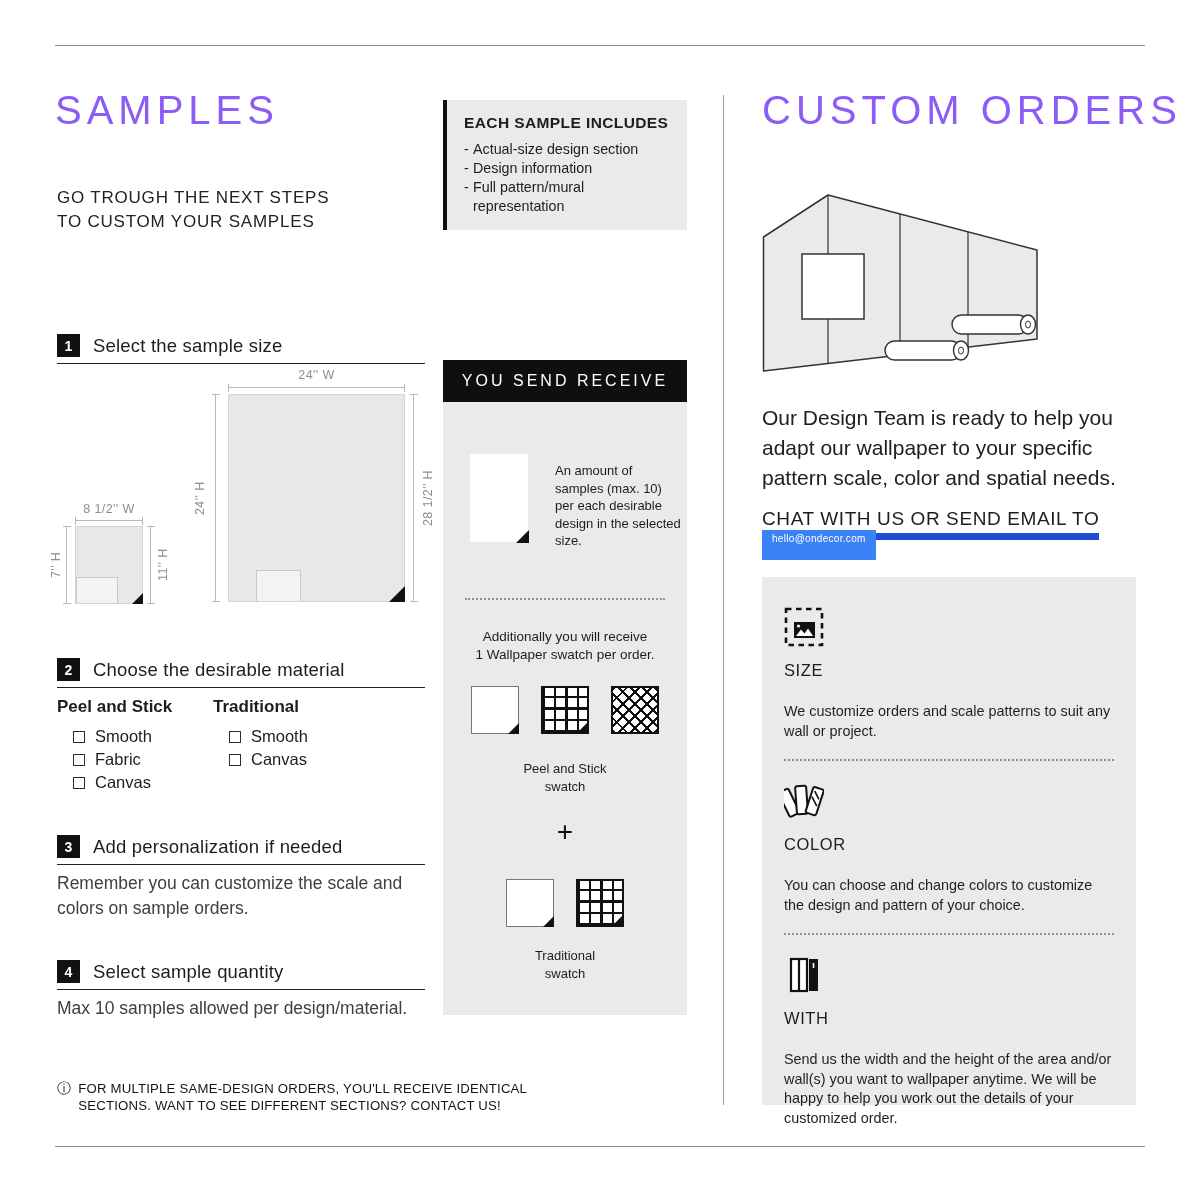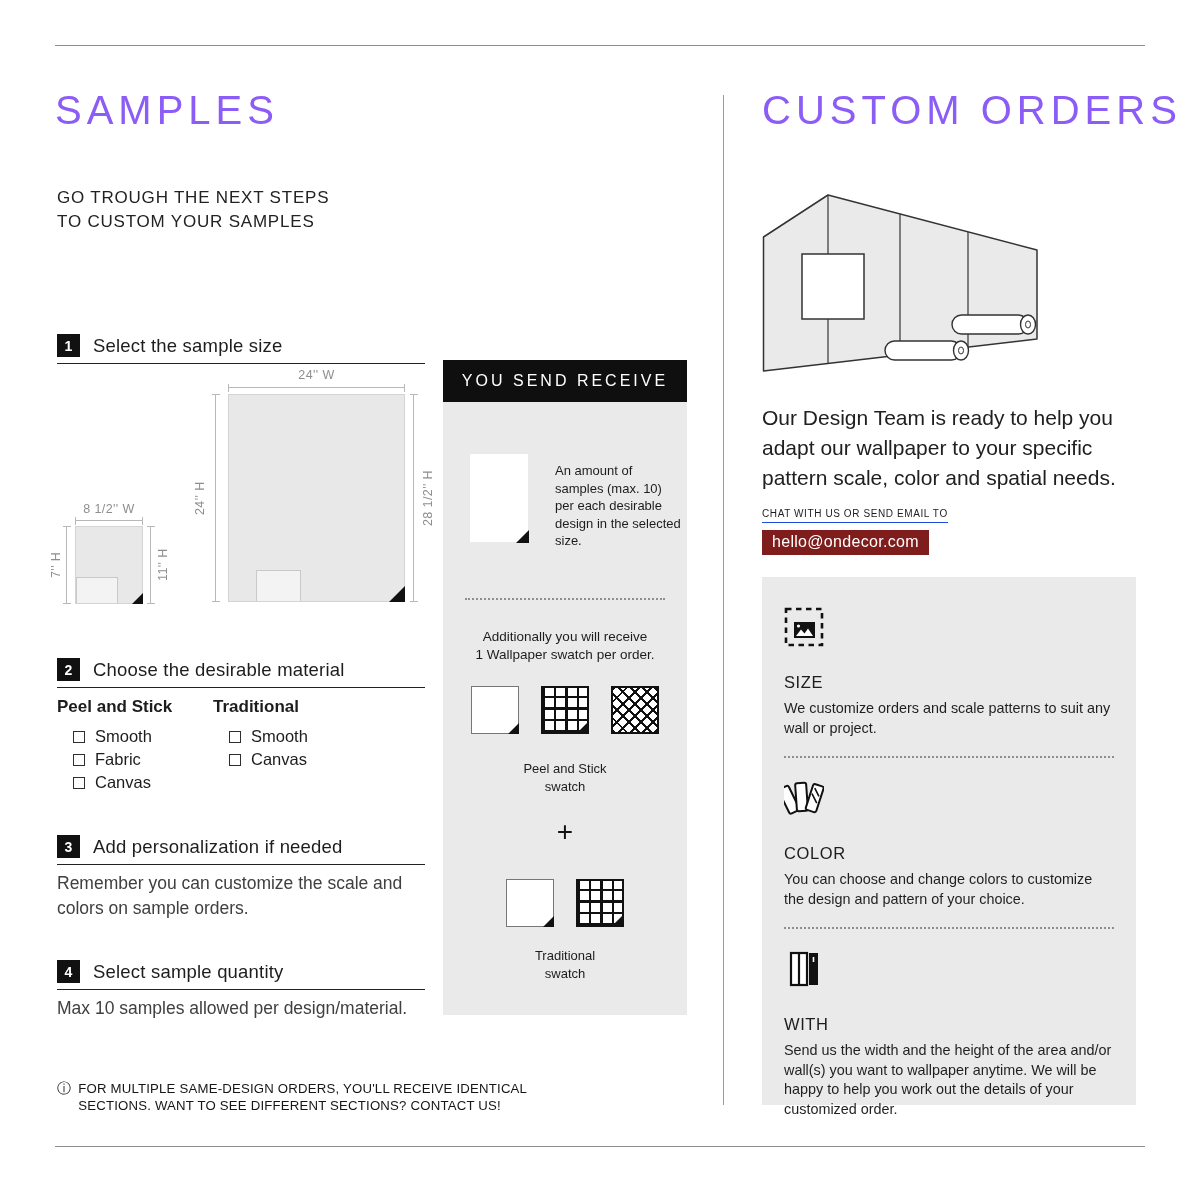--- a/index.html
+++ b/index.html
@@ -63,27 +63,27 @@
   .swatch.blank { border:1px solid #777; }
   .swatch.grid { border:2.5px solid #111;
     background-image:repeating-linear-gradient(0deg,#111 0 2.2px,transparent 2.2px 11.2px),
                      repeating-linear-gradient(90deg,#111 0 2.2px,transparent 2.2px 11.2px); }
   .swatch.cross { border:2.5px solid #111;
     background-image:repeating-linear-gradient(45deg,#111 0 2.1px,transparent 2.1px 8.5px),
                      repeating-linear-gradient(135deg,#111 0 2.1px,transparent 2.1px 8.5px); }
   .plus { font-size:28px; color:#111; }
 
   .intro { font-size:21px; line-height:30px; color:#202020; }
-  .contact { display:inline-block; font-size:10px; letter-spacing:0.6px; padding-bottom:3px; border-bottom:1px solid #1d4ed8; }
-  .email { display:inline-block; background:#7f1d1d; color:#fff; font-size:16px; letter-spacing:0.3px;
-           padding:3px 10px 4px; cursor:pointer; }
+  .contact { display:inline-block; font-size:19px; letter-spacing:0.6px; padding-bottom:3px; border-bottom:7px solid #1d4ed8; }
+  .email { display:inline-block; background:#3b82f6; color:#fff; font-size:10px; letter-spacing:0.3px;
+           padding:3px 10px 16px; cursor:pointer; }
 
   .features { position:absolute; background:#eaeaea; padding:30px 22px 0; }
-  .f-title { font-size:16.5px; letter-spacing:0.6px; margin-top:22px; }
-  .f-text { font-size:14.4px; line-height:19.5px; margin-top:7px; color:#1f1f1f; max-width:342px; }
+  .f-title { font-size:16.5px; letter-spacing:0.6px; margin-top:10px; }
+  .f-text { font-size:14.4px; line-height:19.5px; margin-top:22px; color:#1f1f1f; max-width:342px; }
   .fdiv { border-top:2px dotted #8f8f8f; margin:18px 0 20px; }
 
   .vdiv { position:absolute; width:0; border-left:1px solid #9b9b9b; }
 </style>
 </head>
 <body>
 
 <div class="page">
 
   <div class="rule abs" style="left:55px; top:45px; width:1090px;"></div>
@@ -173,20 +173,26 @@
     <span class="step-num">4</span>
     <span class="step-label">Select sample quantity</span>
   </div>
   <div class="body-text abs" style="left:57px; top:996px; width:390px;">Max 10 samples allowed per design/material.</div>
 
   <div class="footnote abs" style="left:57px; top:1080px; width:480px;">
     <span class="info-glyph">ⓘ</span>
     <span style="width:450px;">FOR MULTIPLE SAME-DESIGN ORDERS, YOU'LL RECEIVE IDENTICAL SECTIONS. WANT TO SEE DIFFERENT SECTIONS? CONTACT US!</span>
   </div>
 
+  <div class="includes-box" style="left:443px; top:100px; width:244px; height:130px;">
+    <div class="includes-title">EACH SAMPLE INCLUDES</div>
+    <div class="inc-item">Actual-size design section</div>
+    <div class="inc-item">Design information</div>
+    <div class="inc-item">Full pattern/mural representation</div>
+  </div>
 
   <div class="receive-head" style="left:443px; top:360px; width:244px; height:42px;">YOU SEND RECEIVE</div>
 
   <div class="receive-body" style="left:443px; top:402px; width:244px; height:613px;">
     <div class="sheet" style="left:27px; top:52px; width:58px; height:88px;">
       <span class="fold md"></span>
     </div>
     <div class="small-text abs" style="left:112px; top:60px; width:126px;">An amount of samples (max. 10) per each desirable design in the selected size.</div>
 
     <div class="dotted abs" style="left:22px; top:196px; width:200px;"></div>

